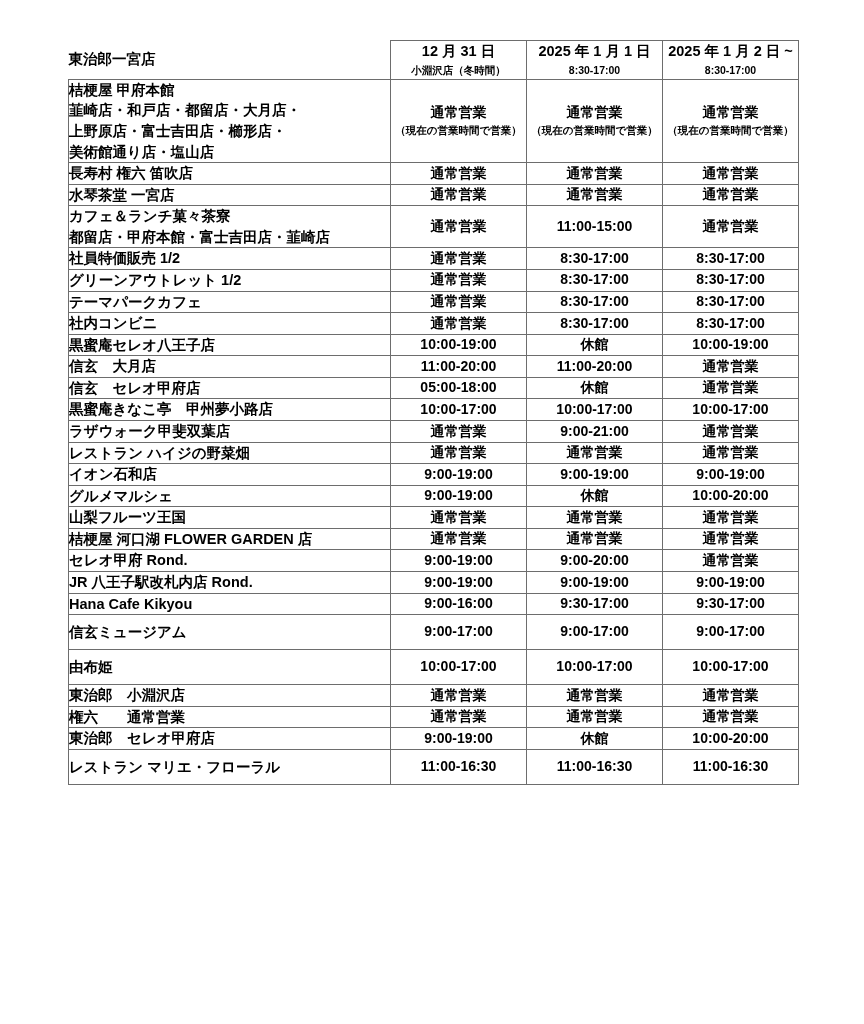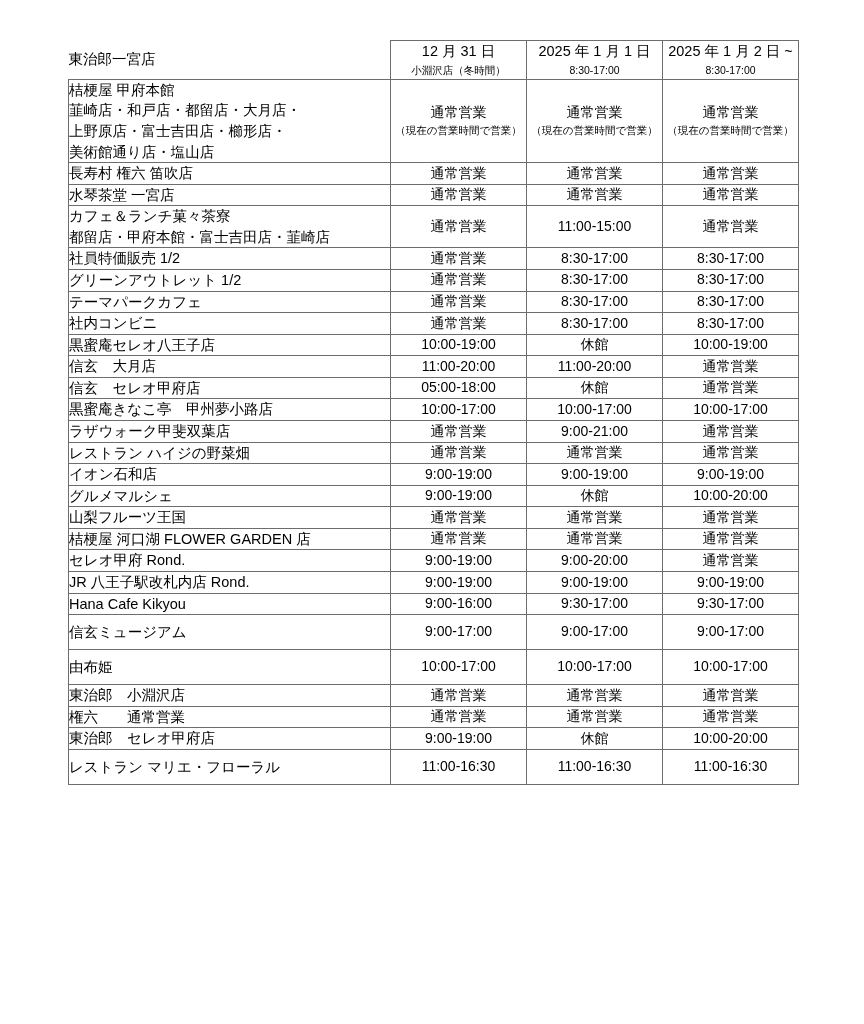--- a/index.html
+++ b/index.html
@@ -13,20 +13,21 @@
     font-family: "Liberation Sans", "DejaVu Sans", sans-serif;
     color: #000000;
     -webkit-font-smoothing: antialiased;
   }
   .page {
     position: relative;
     width: 864px;
     height: 1024px;
     box-sizing: border-box;
     padding: 40px 66px 4px 68px;
+    font-weight: bold;
   }
   table.schedule {
     width: 730px;
     border-collapse: collapse;
     table-layout: fixed;
   }
   table.schedule td {
     border: 1px solid #6d6d6d;
     padding: 0;
     vertical-align: middle;

